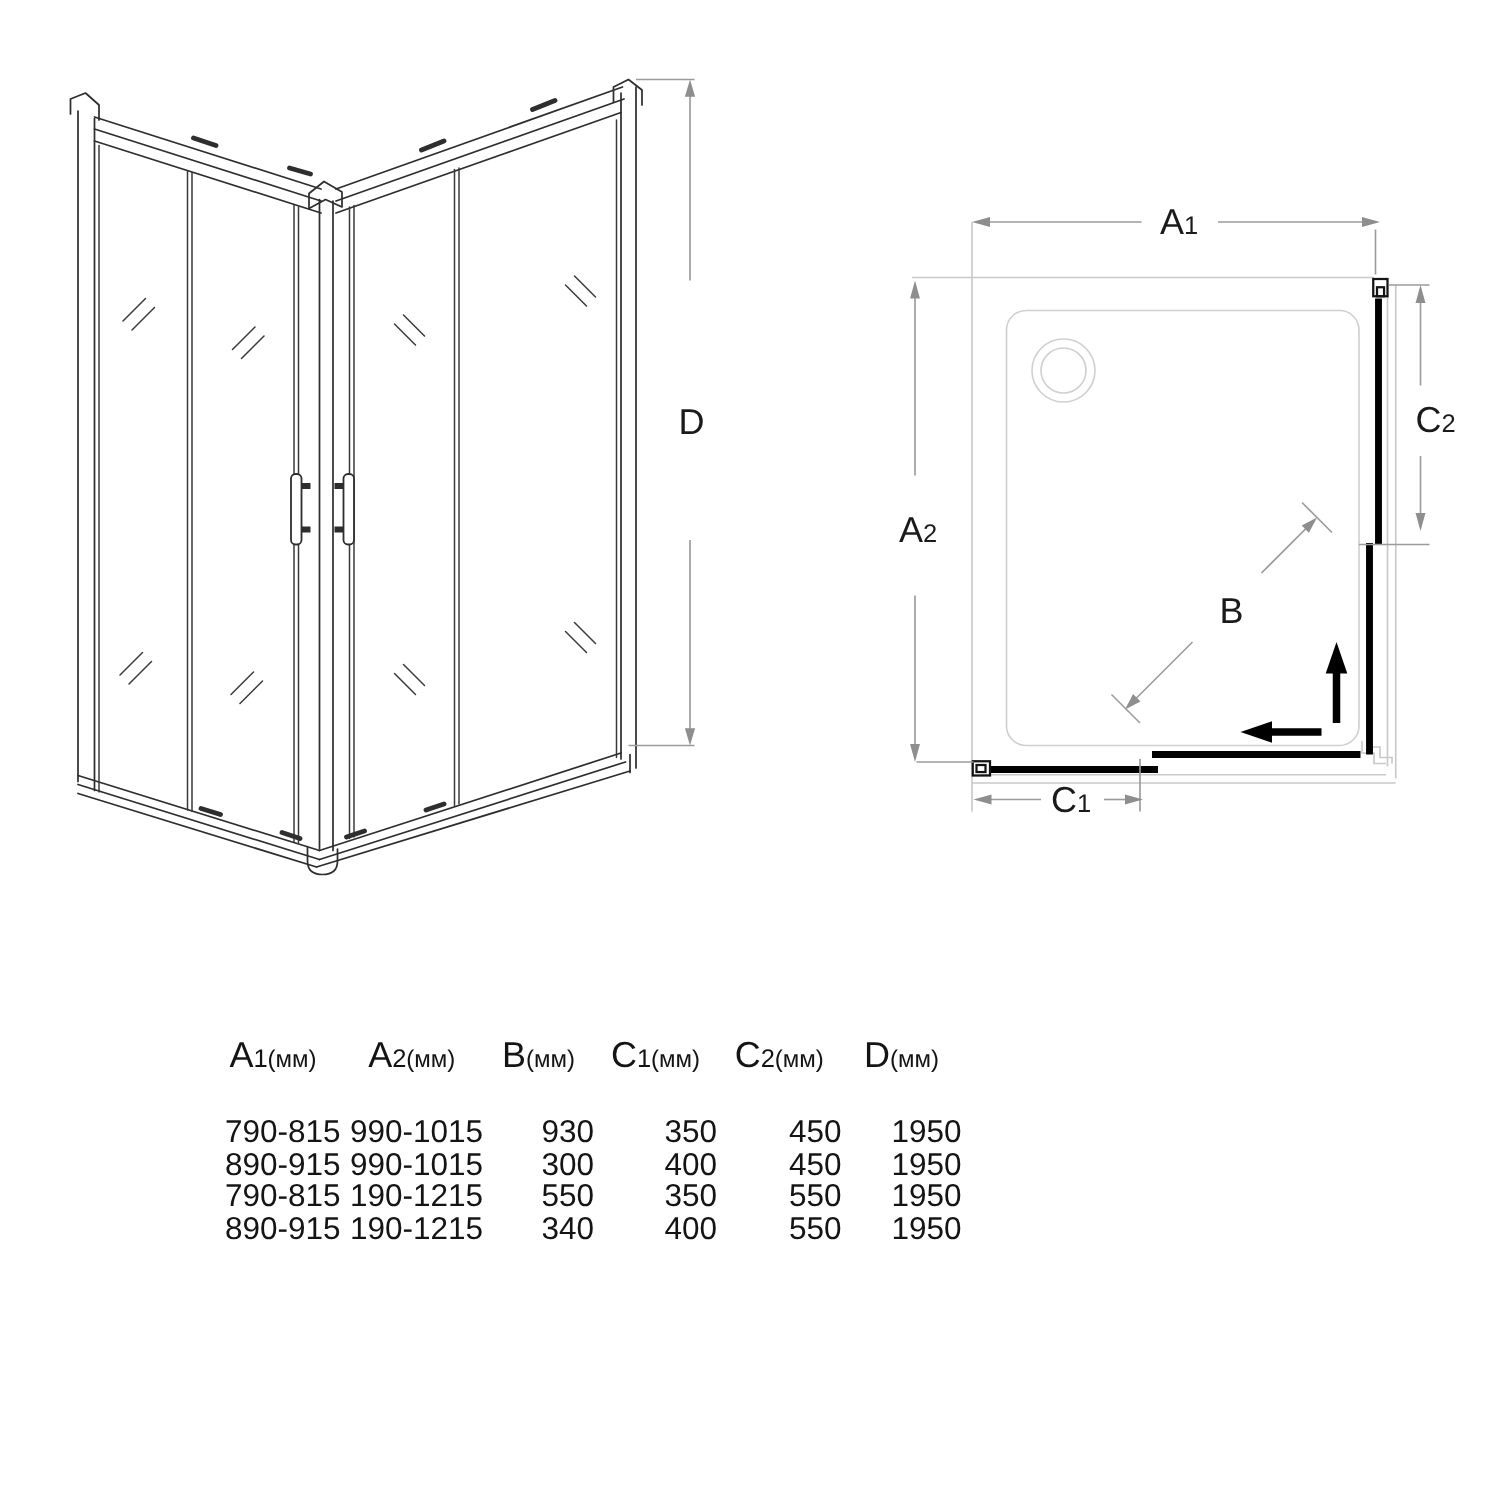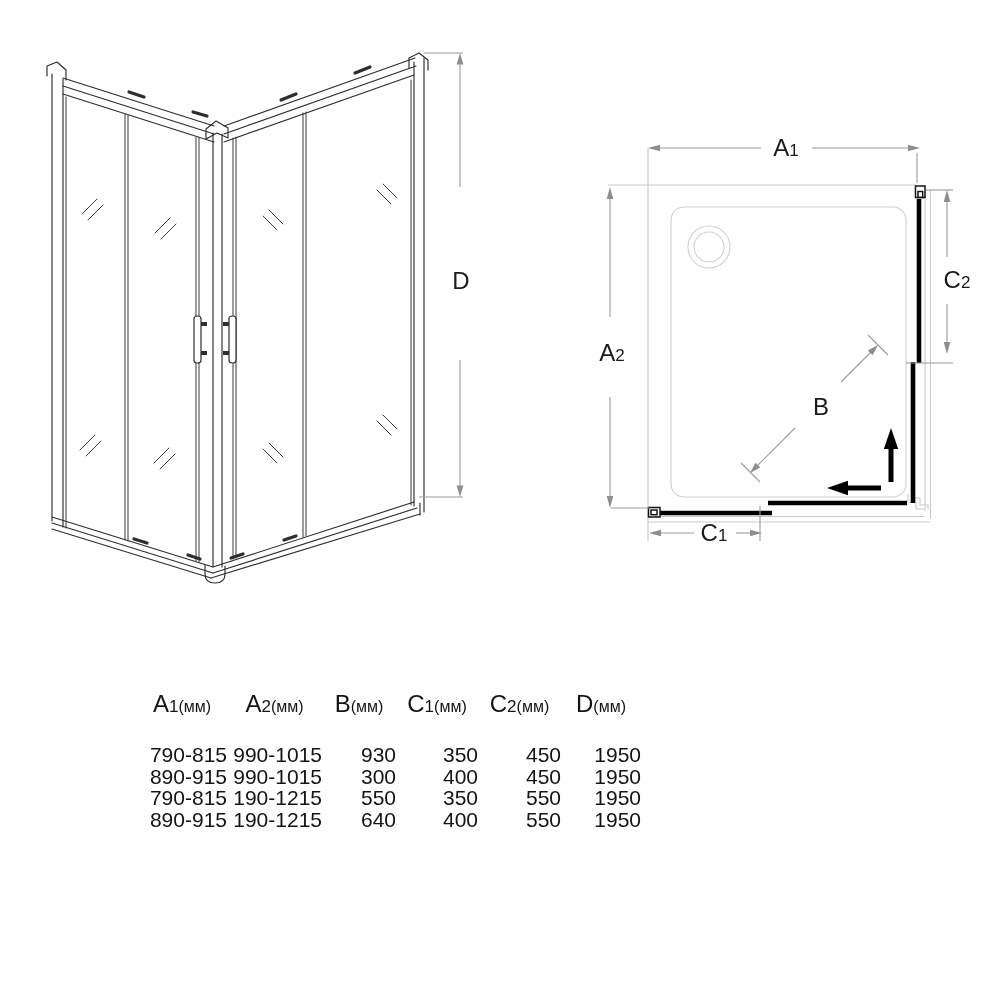--- a/index.html
+++ b/index.html
@@ -261,21 +261,21 @@
           <td>790-815</td>
           <td>190-1215</td>
           <td>550</td>
           <td>350</td>
           <td>550</td>
           <td>1950</td>
         </tr>
         <tr>
           <td>890-915</td>
           <td>190-1215</td>
-          <td>640</td>
+          <td>340</td>
           <td>400</td>
           <td>550</td>
           <td>1950</td>
         </tr>
       </tbody>
     </table>
   </div>
 
 </div>
 

